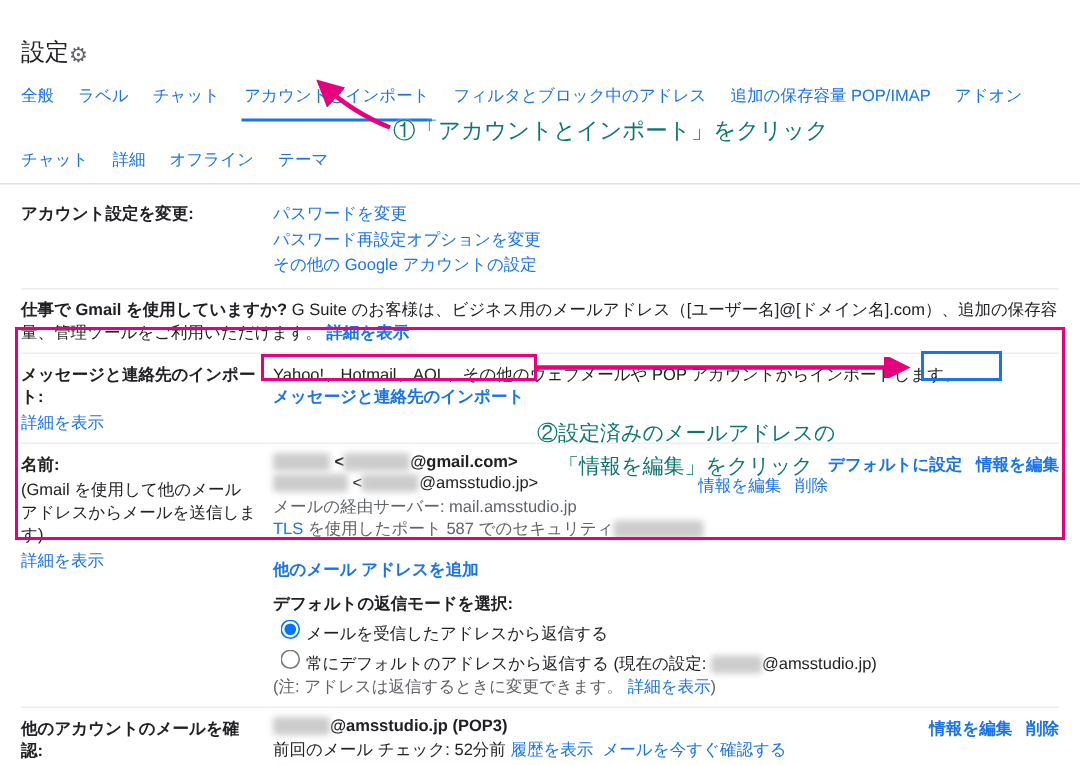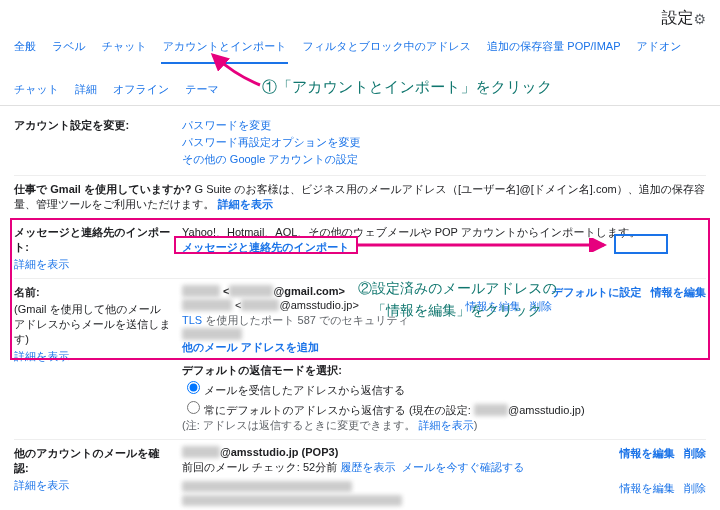--- a/index.html
+++ b/index.html
@@ -1,17 +1,17 @@
 <!DOCTYPE html>
 <html><head>
 <meta charset="utf-8">
 <style>
 html,body{margin:0;padding:0;font-family:Arial,"Hiragino Kaku Gothic ProN","Yu Gothic",Meiryo,sans-serif;font-size:11px;color:#202124;background:#fff}
 .page{width:720px;height:510px;position:relative;overflow:hidden}
-.titlebar{padding:8px 14px 4px;display:flex;align-items:center;justify-content:flex-end}
+.titlebar{padding:25px 14px 4px;display:flex;align-items:center;justify-content:flex-start}
 .title{font-size:16px;font-weight:400}
 .gear{font-size:14px;color:#5f6368}
 .tabs{padding:0 12px;border-bottom:1px solid #e0e0e0;display:flex;flex-wrap:wrap;gap:12px}
 .tab{padding:6px 2px;color:#1a73e8;cursor:pointer;font-size:11px}
 .tab.sel{color:#1a73e8;border-bottom:2px solid #1a73e8;font-weight:500}
 .tab{color:#1a73e8}
 .tabs .tab{color:#1a73e8}
 .tabs .tab{color:#1a73e8}
 .tabs .tab{color:#1a73e8}
 .tabs .tab:not(.sel){color:#1a73e8}
@@ -105,24 +105,25 @@
         <a>情報を編集</a>
       </span>
     </div>
     <div class="block">
       <span class="blurblock" style="width:50px">xx</span> &lt;<span class="blurblock" style="width:38px">xx</span><span>@amsstudio.jp&gt;</span>
       <span class="actions">
         <a>情報を編集</a>&nbsp;&nbsp;
         <a>削除</a>
       </span>
     </div>
+    <div class="mute">メールの経由サーバー: mail.amsstudio.jp</div>
     <div class="mute">
       <a>TLS</a> <span>を使用したポート 587 でのセキュリティ</span><span class="blurblock" style="width:60px">xx</span>
     </div>
-    <div class="block" style="margin-top:0"><a class="bold">他のメール アドレスを追加</a></div>
+    <div class="block" style="margin-top:12px"><a class="bold">他のメール アドレスを追加</a></div>
     <div style="margin-top:8px">
       <div class="bold">デフォルトの返信モードを選択:</div>
       <div><input type="radio" class="radio" checked="" style=""><span>メールを受信したアドレスから返信する</span></div>
       <div><input type="radio" class="radio" style=""><span>常にデフォルトのアドレスから返信する (現在の設定: </span><span class="blurblock" style="width:34px">xx</span><span>@amsstudio.jp)</span></div>
       <div class="mute">
         <span>(注: アドレスは返信するときに変更できます。</span>
         <a>詳細を表示</a><span>)</span>
       </div>
     </div>
   </div>

